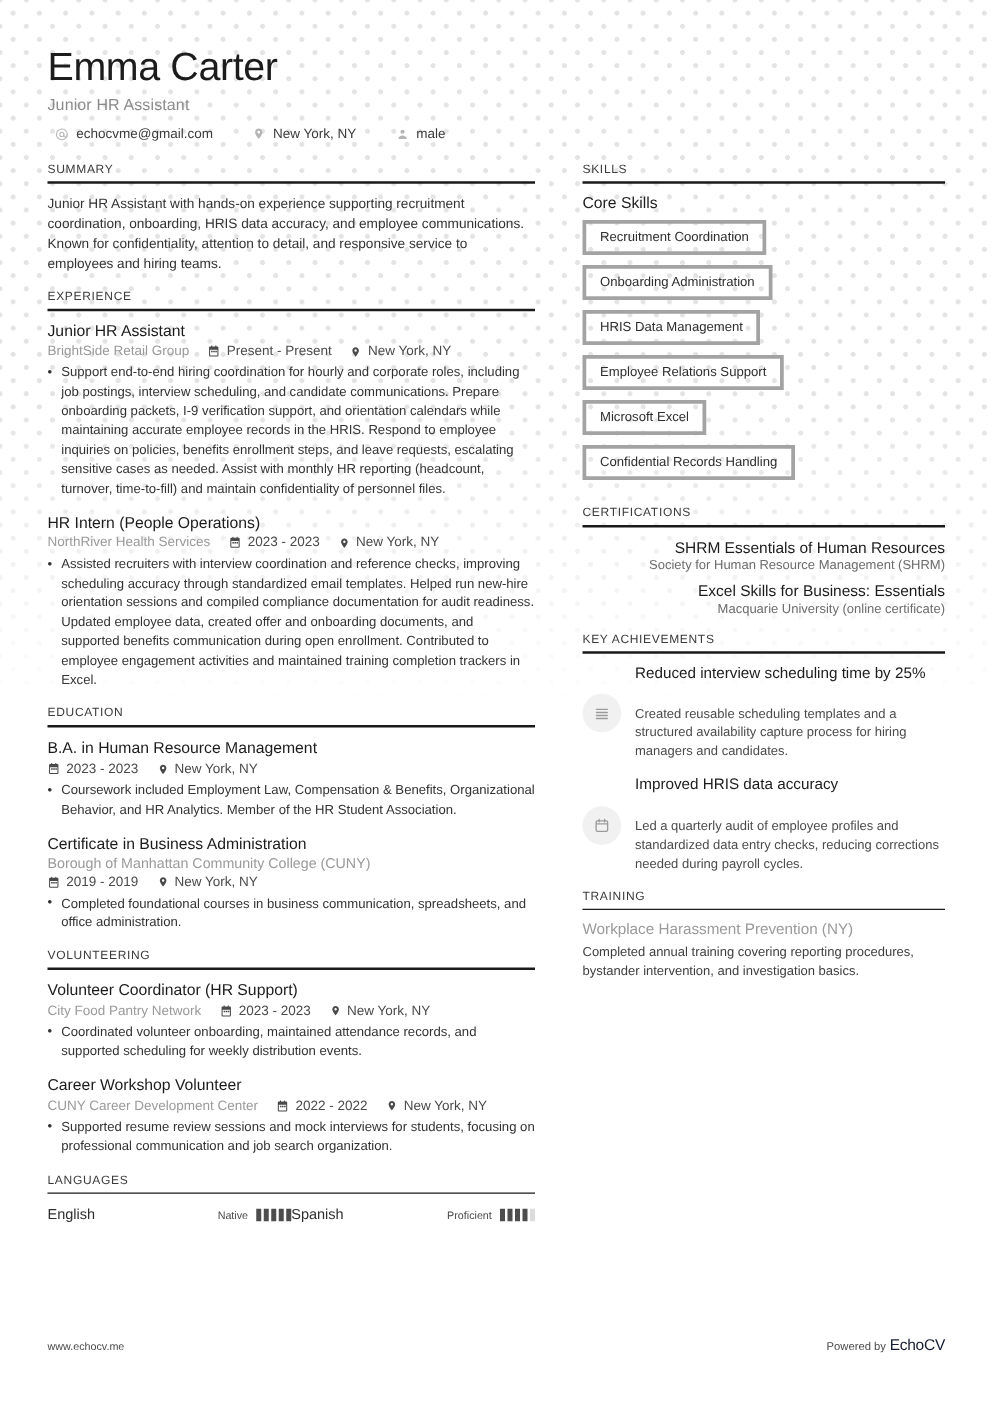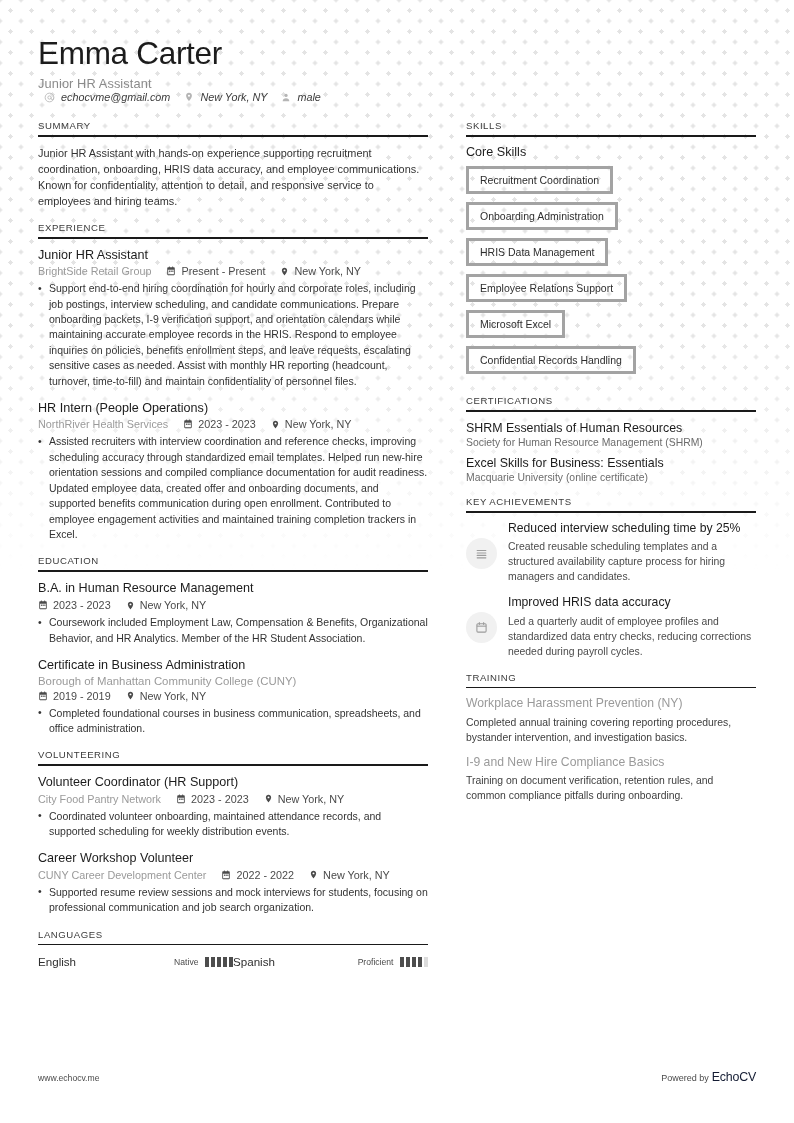--- a/index.html
+++ b/index.html
@@ -53,25 +53,25 @@
   }
   .job-title {
     font-size: 12.8px;
     color: #8b8b8b;
     margin-top: 5px;
     letter-spacing: 0.1px;
   }
   .contact-row {
     display: flex;
     align-items: center;
-    gap: 14px;
+    gap: 32px;
+    margin-top: 10px;
     padding-left: 6px;
     font-size: 10.8px;
     color: #3b3b3b;
-    font-style: italic;
   }
   .contact-item {
     display: flex;
     align-items: center;
     gap: 6px;
     white-space: nowrap;
   }
   .contact-item svg { display: block; }
 
   
@@ -196,21 +196,21 @@
     display: inline-block;
     border: 3px solid #a3a3a3;
     padding: 5px 11px;
     font-size: 10.5px;
     color: #2e2e2e;
     margin-bottom: 8px;
     background: transparent;
   }
   .skill-chip-wrap { display: block; }
 
-  .cert { margin-bottom: 7px; }
+  .cert { margin-bottom: 7px; text-align: right; }
   .cert-name { font-size: 12.4px; color: #1c1c1c; line-height: 1.3; }
   .cert-issuer { font-size: 10.4px; color: #6c6c6c; margin-top: 1px; }
 
   .ach {
     display: flex;
     gap: 11px;
     margin-bottom: 11px;
     align-items: center;
   }
   .ach-icon {
@@ -226,21 +226,21 @@
   .ach-body { flex: 1; }
   .ach-title {
     font-size: 12.2px;
     color: #1c1c1c;
     line-height: 1.26;
   }
   .ach-desc {
     font-size: 10.4px;
     color: #4b4b4b;
     line-height: 1.45;
-    margin-top: 3px;
+    margin-top: 18px;
   }
 
   .training { margin-bottom: 9px; }
   .training-name {
     font-size: 12.2px;
     color: #9a9a9a;
     line-height: 1.3;
   }
   .training-desc {
     font-size: 10.4px;
@@ -628,24 +628,20 @@
         </div>
 
         <div class="section">
           <div class="section-title">TRAINING</div>
           <div class="section-rule"></div>
 
           <div class="training">
             <div class="training-name">Workplace Harassment Prevention (NY)</div>
             <div class="training-desc">Completed annual training covering reporting procedures, bystander intervention, and investigation basics.</div>
           </div>
-          <div class="training">
-            <div class="training-name">I-9 and New Hire Compliance Basics</div>
-            <div class="training-desc">Training on document verification, retention rules, and common compliance pitfalls during onboarding.</div>
-          </div>
         </div>
 
       </div>
 
     </div>
   </div>
 
   <div class="footer">
     <span class="footer-url">www.echocv.me</span>
     <span>

